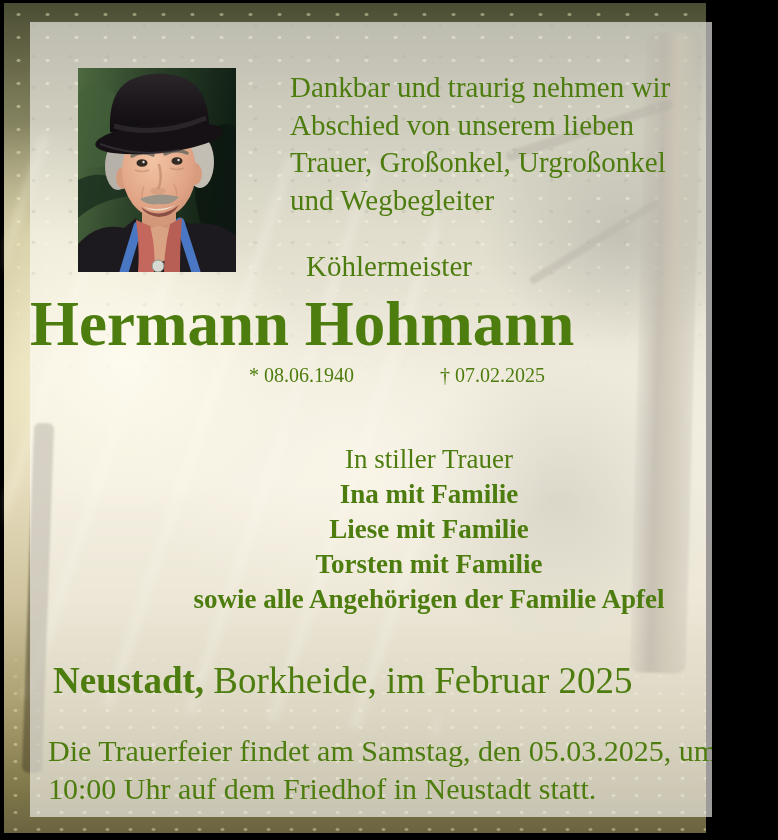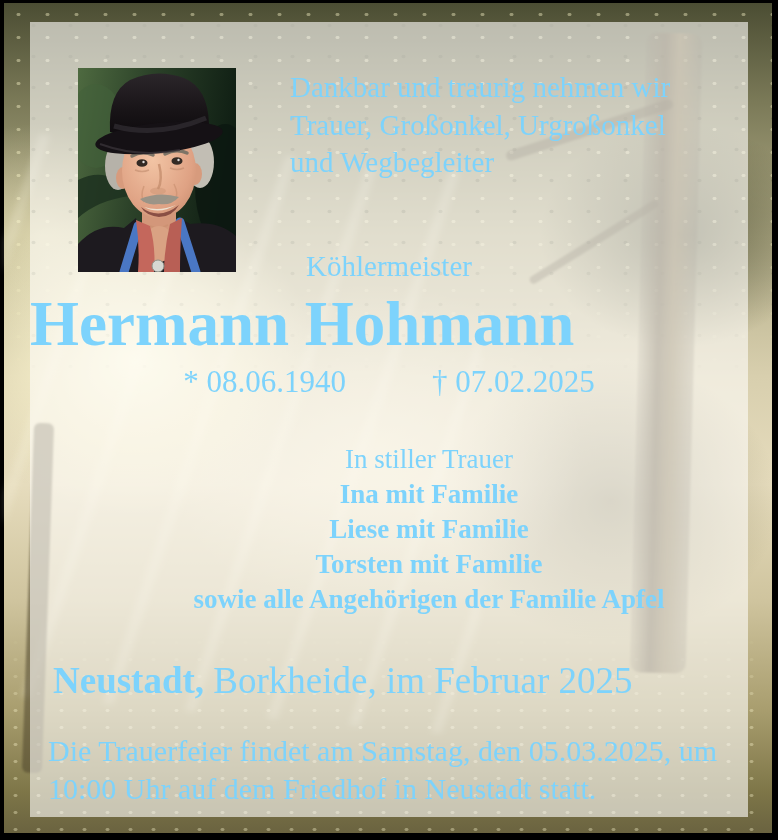--- a/index.html
+++ b/index.html
@@ -1,20 +1,20 @@
 <!DOCTYPE html>
 <html><head>
 <meta charset="utf-8">
 <style>
   html,body{margin:0;padding:0;background:#000;}
   .page{
-    position:relative;width:778px;height:840px;overflow:hidden;
+    position:relative;width:712px;height:840px;overflow:hidden;
     background:#000;
     font-family:"Liberation Serif","DejaVu Serif",serif;
-    color:#7dd3fc;
+    color:#4d7c0f;
   }
   
   .photo-bg{
     position:absolute;left:4px;top:3px;right:6px;bottom:7px;
     background:
       radial-gradient(ellipse 260px 220px at 17% 43%, rgba(255,252,225,0.95) 0%, rgba(255,248,210,0.55) 40%, rgba(255,248,210,0) 70%),
       radial-gradient(ellipse 300px 240px at 48% 54%, rgba(252,244,218,0.55) 0%, rgba(252,244,218,0) 70%),
       radial-gradient(ellipse 220px 160px at 5% 28%, rgba(250,242,200,0.55) 0%, rgba(250,242,200,0) 70%),
       radial-gradient(ellipse 200px 160px at 88% 28%, rgba(35,40,18,0.55) 0%, rgba(35,40,18,0) 70%),
       radial-gradient(ellipse 240px 200px at 79% 60%, rgba(60,58,30,0.40) 0%, rgba(60,58,30,0) 70%),
@@ -62,21 +62,21 @@
   .overlay{
     position:absolute;left:30px;top:22px;width:718px;height:795px;
     background:rgba(253,252,248,0.62);
   }
   
   .portrait{position:absolute;left:78px;top:68px;width:158px;height:204px;}
   .intro{position:absolute;left:290px;top:69px;font-size:29px;line-height:37.5px;white-space:nowrap;}
   .profession{position:absolute;left:30px;top:250px;width:718px;text-align:center;font-size:29px;}
   .name{position:absolute;left:30px;top:291px;width:718px;
     font-size:63px;line-height:66px;font-weight:bold;}
-  .dates{position:absolute;left:30px;top:364px;width:718px;display:flex;justify-content:center;gap:86px;font-size:31px;}
+  .dates{position:absolute;left:30px;top:364px;width:718px;display:flex;justify-content:center;gap:86px;font-size:20px;padding-left:8px;}
   .mourning{position:absolute;left:30px;top:442px;width:718px;text-align:center;font-size:27px;line-height:35px;margin-left:40px;}
   .mourning .mourner{font-weight:bold;}
   .place-line{position:absolute;left:53px;top:659px;font-size:37px;white-space:nowrap;}
   .place-line .bold{font-weight:bold;}
   .funeral{position:absolute;left:48px;top:732px;font-size:30px;line-height:37.5px;white-space:nowrap;}
 </style>
 </head>
 <body>
 
 <div class="page">
@@ -152,20 +152,21 @@
     <ellipse cx="81" cy="176" rx="15" ry="18" fill="#d9a283"></ellipse>
     <path d="M60 158 L46 204" stroke="#4a77c4" stroke-width="9" stroke-linecap="round"></path>
     <path d="M102 154 L118 204" stroke="#4a77c4" stroke-width="9" stroke-linecap="round"></path>
     <path d="M58 152 Q62 178 60 204 L76 204 Q78 180 72 158 Z" fill="#c4675c"></path>
     <path d="M104 150 Q102 176 102 204 L86 204 Q86 182 92 156 Z" fill="#b85f55"></path>
     <circle cx="80" cy="198" r="6" fill="#d6d8d2" stroke="#8f9288" stroke-width="1"></circle>
   </svg>
 
   <div class="intro">
     <div>Dankbar und traurig nehmen wir</div>
+    <div>Abschied von unserem lieben</div>
     <div>Trauer, Großonkel, Urgroßonkel</div>
     <div>und Wegbegleiter</div>
   </div>
 
   <div class="profession">Köhlermeister</div>
 
   <div class="name">Hermann Hohmann</div>
 
   <div class="dates">
     <span>* 08.06.1940</span>

